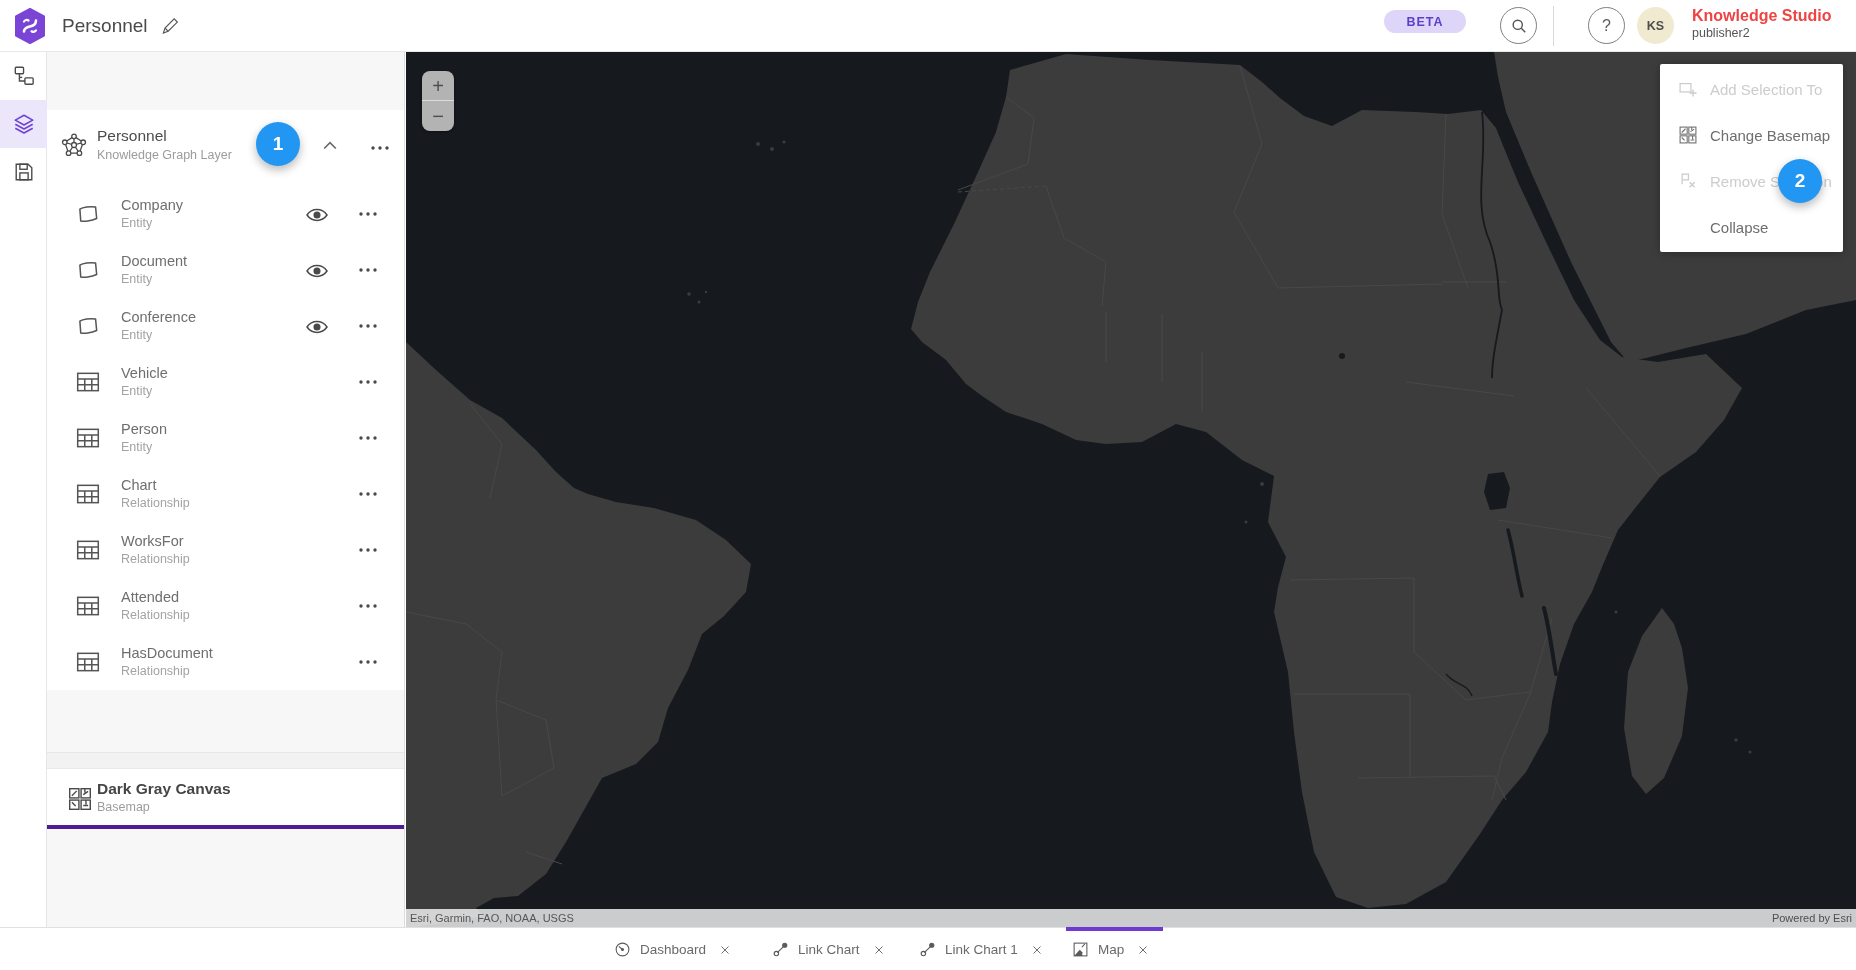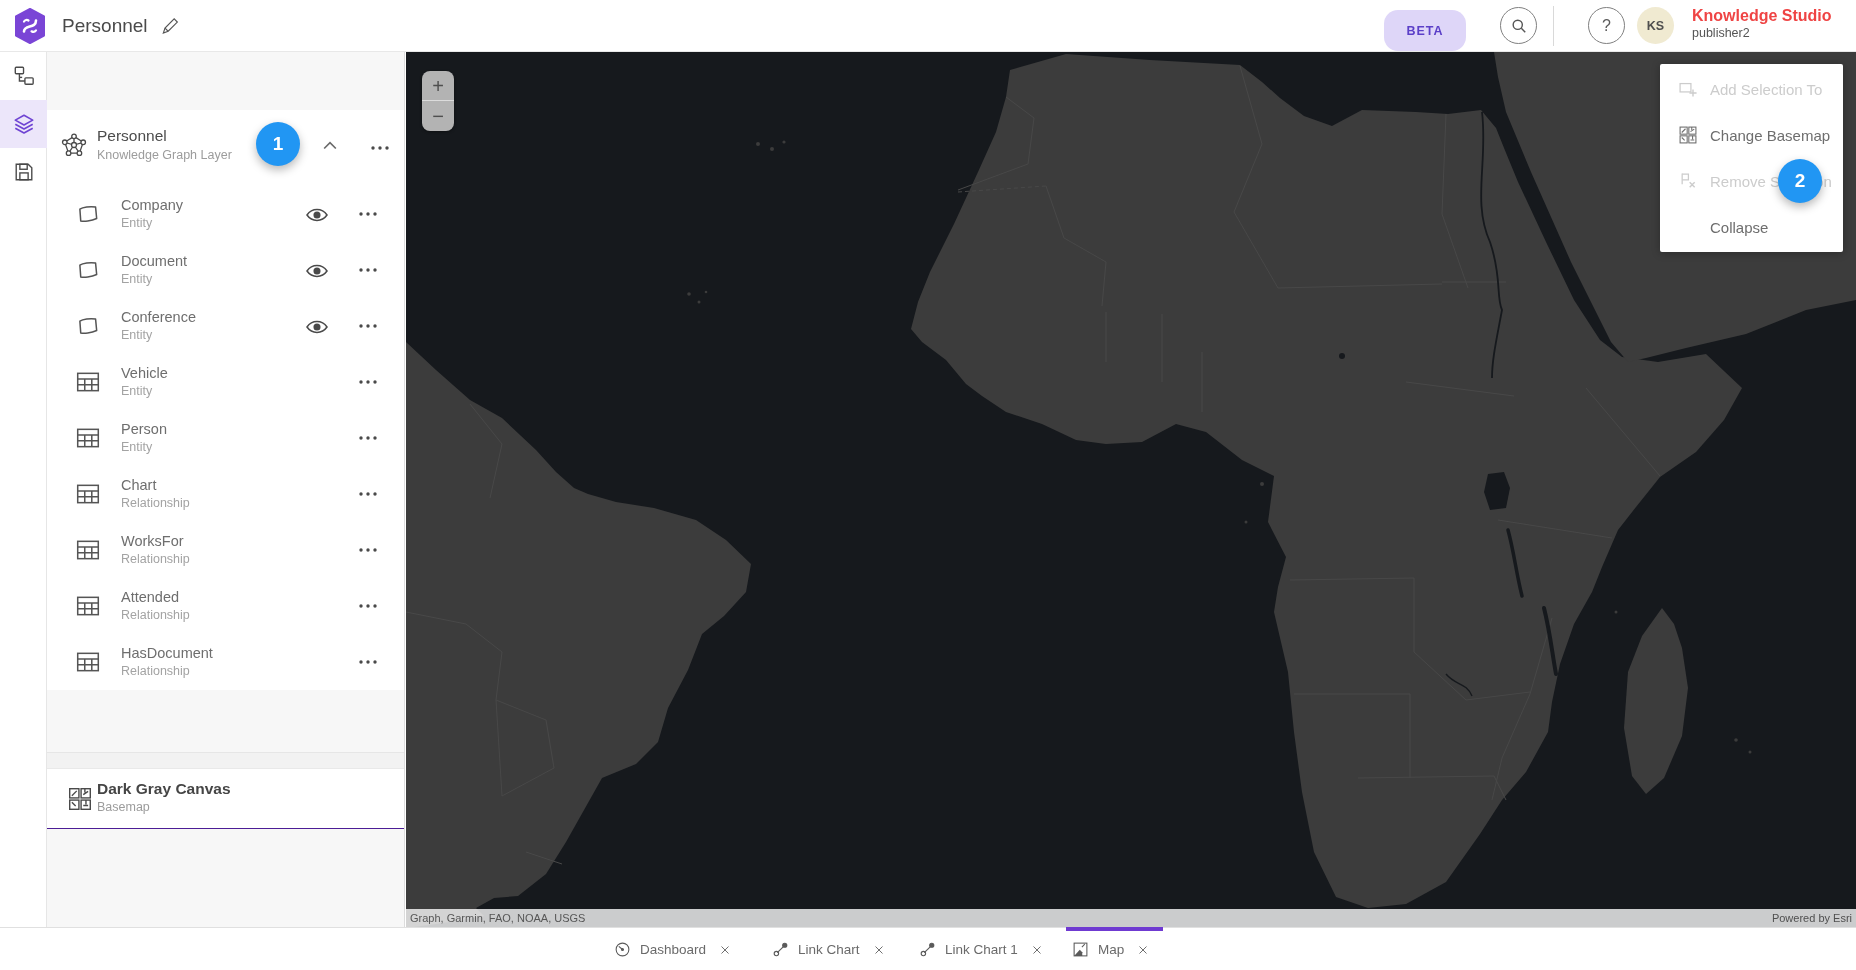--- a/index.html
+++ b/index.html
@@ -4,21 +4,21 @@
 <style>
   * { margin:0; padding:0; box-sizing:border-box; }
   html,body { width:1856px; height:970px; font-family:"Liberation Sans", sans-serif; background:#fff; overflow:hidden; }
   #app { position:relative; width:1856px; height:970px; }
 
   
   .topbar { position:absolute; left:0; top:0; width:1856px; height:52px; background:#fff; border-bottom:1px solid #e8e8e8; z-index:60; }
   .logo { position:absolute; left:14px; top:8px; width:32px; height:36px; }
   .app-title { position:absolute; left:62px; top:0; height:52px; line-height:52px; font-size:19px; color:#4a4a4a; }
   .pencil { position:absolute; left:160px; top:16px; width:20px; height:20px; color:#555; }
-  .beta-pill { position:absolute; left:1384px; top:10px; width:82px; height:41px; background:#ded6f8; color:#5b3fc8; font-size:12.5px; font-weight:bold; letter-spacing:1px; border-radius:14px; display:flex; align-items:center; justify-content:center; }
+  .beta-pill { position:absolute; left:1384px; top:10px; width:82px; height:23px; background:#ded6f8; color:#5b3fc8; font-size:12.5px; font-weight:bold; letter-spacing:1px; border-radius:14px; display:flex; align-items:center; justify-content:center; }
   .circle-btn { position:absolute; top:7px; width:37px; height:37px; border:1px solid #808080; border-radius:50%; background:#fff; display:flex; align-items:center; justify-content:center; color:#555; }
   .circle-btn.search { left:1500px; }
   .circle-btn.help { left:1588px; font-size:16px; color:#5a5a5a; }
   .top-divider { position:absolute; left:1553px; top:6px; width:1px; height:40px; background:#d9d9d9; }
   .avatar { position:absolute; left:1637px; top:7px; width:37px; height:37px; border-radius:50%; background:#f0ead1; color:#4f4f4f; font-size:12.5px; font-weight:bold; display:flex; align-items:center; justify-content:center; }
   .acct { position:absolute; left:1692px; top:6px; }
   .acct .ws { font-size:16px; font-weight:600; color:#ef4444; line-height:20px; }
   .acct .usr { font-size:12.5px; color:#555; line-height:15px; }
 
   
@@ -46,21 +46,21 @@
   .dots { width:24px; height:24px; color:#4a4a4a; display:flex; align-items:center; justify-content:center; }
   .group-row .dots { position:absolute; left:321px; top:26px; }
   .layer-row { position:relative; height:56px; }
   .row-icon { position:absolute; left:28px; top:15px; width:26px; height:26px; color:#555; }
   .row-text { position:absolute; left:74px; top:9px; }
   .row-name { font-size:14.5px; color:#6e6e6e; line-height:20px; }
   .row-type { font-size:12.5px; color:#a3a3a3; line-height:17px; }
   .eye { position:absolute; left:258px; top:17px; width:24px; height:24px; color:#4a4a4a; }
   .layer-row .dots { position:absolute; left:309px; top:16px; }
   .panel-gap { position:absolute; left:0; top:700px; width:100%; height:17px; background:#f2f2f2; border-top:1px solid #e6e6e6; border-bottom:1px solid #e9e9e9; }
-  .basemap-row { position:absolute; left:0; top:717px; width:100%; height:60px; background:#fff; border-bottom:1px solid #4c1d95; }
+  .basemap-row { position:absolute; left:0; top:717px; width:100%; height:60px; background:#fff; border-bottom:4px solid #4c1d95; }
   .bm-icon { position:absolute; left:20px; top:17px; width:26px; height:26px; color:#4a4a4a; }
   .bm-text { position:absolute; left:50px; top:9px; }
   .bm-name { font-size:15.5px; font-weight:600; color:#454545; line-height:21px; }
   .bm-type { font-size:12.5px; color:#9c9c9c; line-height:17px; }
 
   
   .map { position:absolute; left:406px; top:52px; width:1450px; height:875px; background:#16191d; overflow:hidden; z-index:10; }
   .map svg.base { position:absolute; left:0; top:0; }
   .map-labels { position:absolute; inset:0; pointer-events:none; }
   .mlbl { position:absolute; transform:translate(-50%,-50%); white-space:pre; }
@@ -261,21 +261,21 @@
         <div class="mlbl lbl-city" style="left: 143px; top: 805px;"></div>
         <div class="mlbl lbl-city" style="left: 62px; top: 850px;"></div>
       </div>
 
     <div class="zoomctl">
       <div class="zbtn">+</div>
       <div class="zbtn">−</div>
     </div>
 
     <div class="attrib">
-      <span class="al">Graph, Garmin, FAO, NOAA, USGS</span>
+      <span class="al">Esri, Garmin, FAO, NOAA, USGS</span>
       <span class="ar">Powered by Esri</span>
     </div>
   </div>
 
   <div class="topbar">
     <div class="logo">
       <svg viewBox="0 0 32 36" fill="none">
           <path d="M16,1 L30,8.5 V27.5 L16,35 L2,27.5 V8.5 Z" fill="#7a45d6" stroke="#7a45d6" stroke-width="2" stroke-linejoin="round"></path>
           <path d="M10,23.5 C10,16 22,21 22,12.5" stroke="#fff" stroke-width="2.6" stroke-linecap="round"></path>
           <path d="M10,13.5 C11,12 13,11.5 14.5,12.5" stroke="#fff" stroke-width="2.2" stroke-linecap="round"></path>

